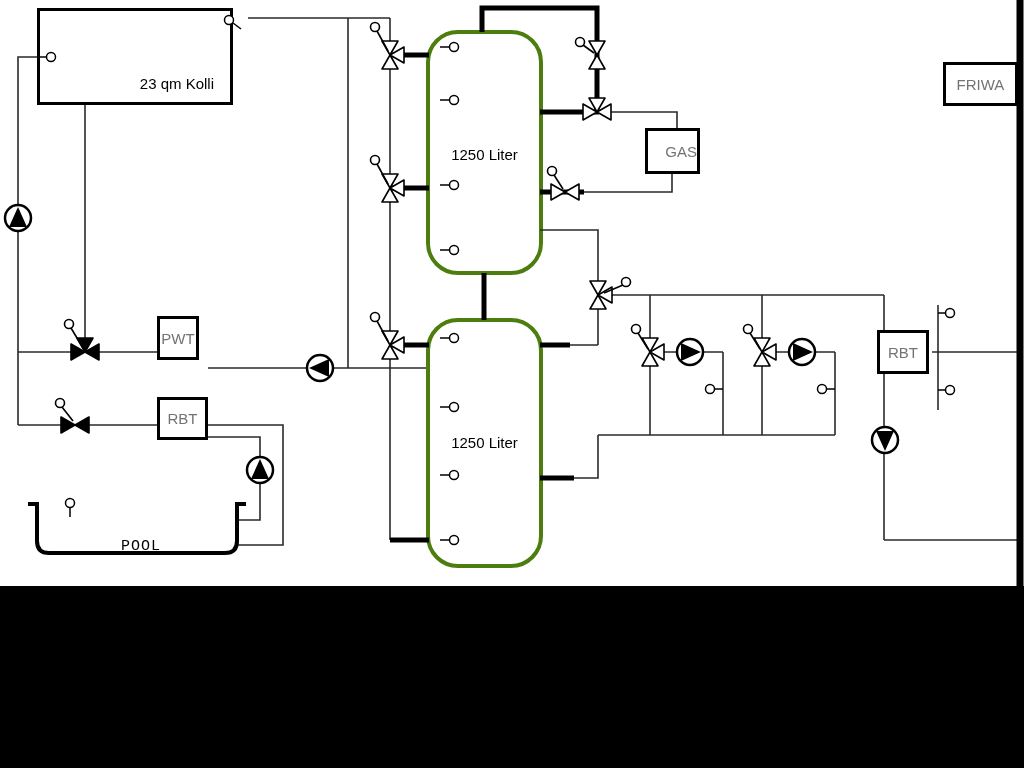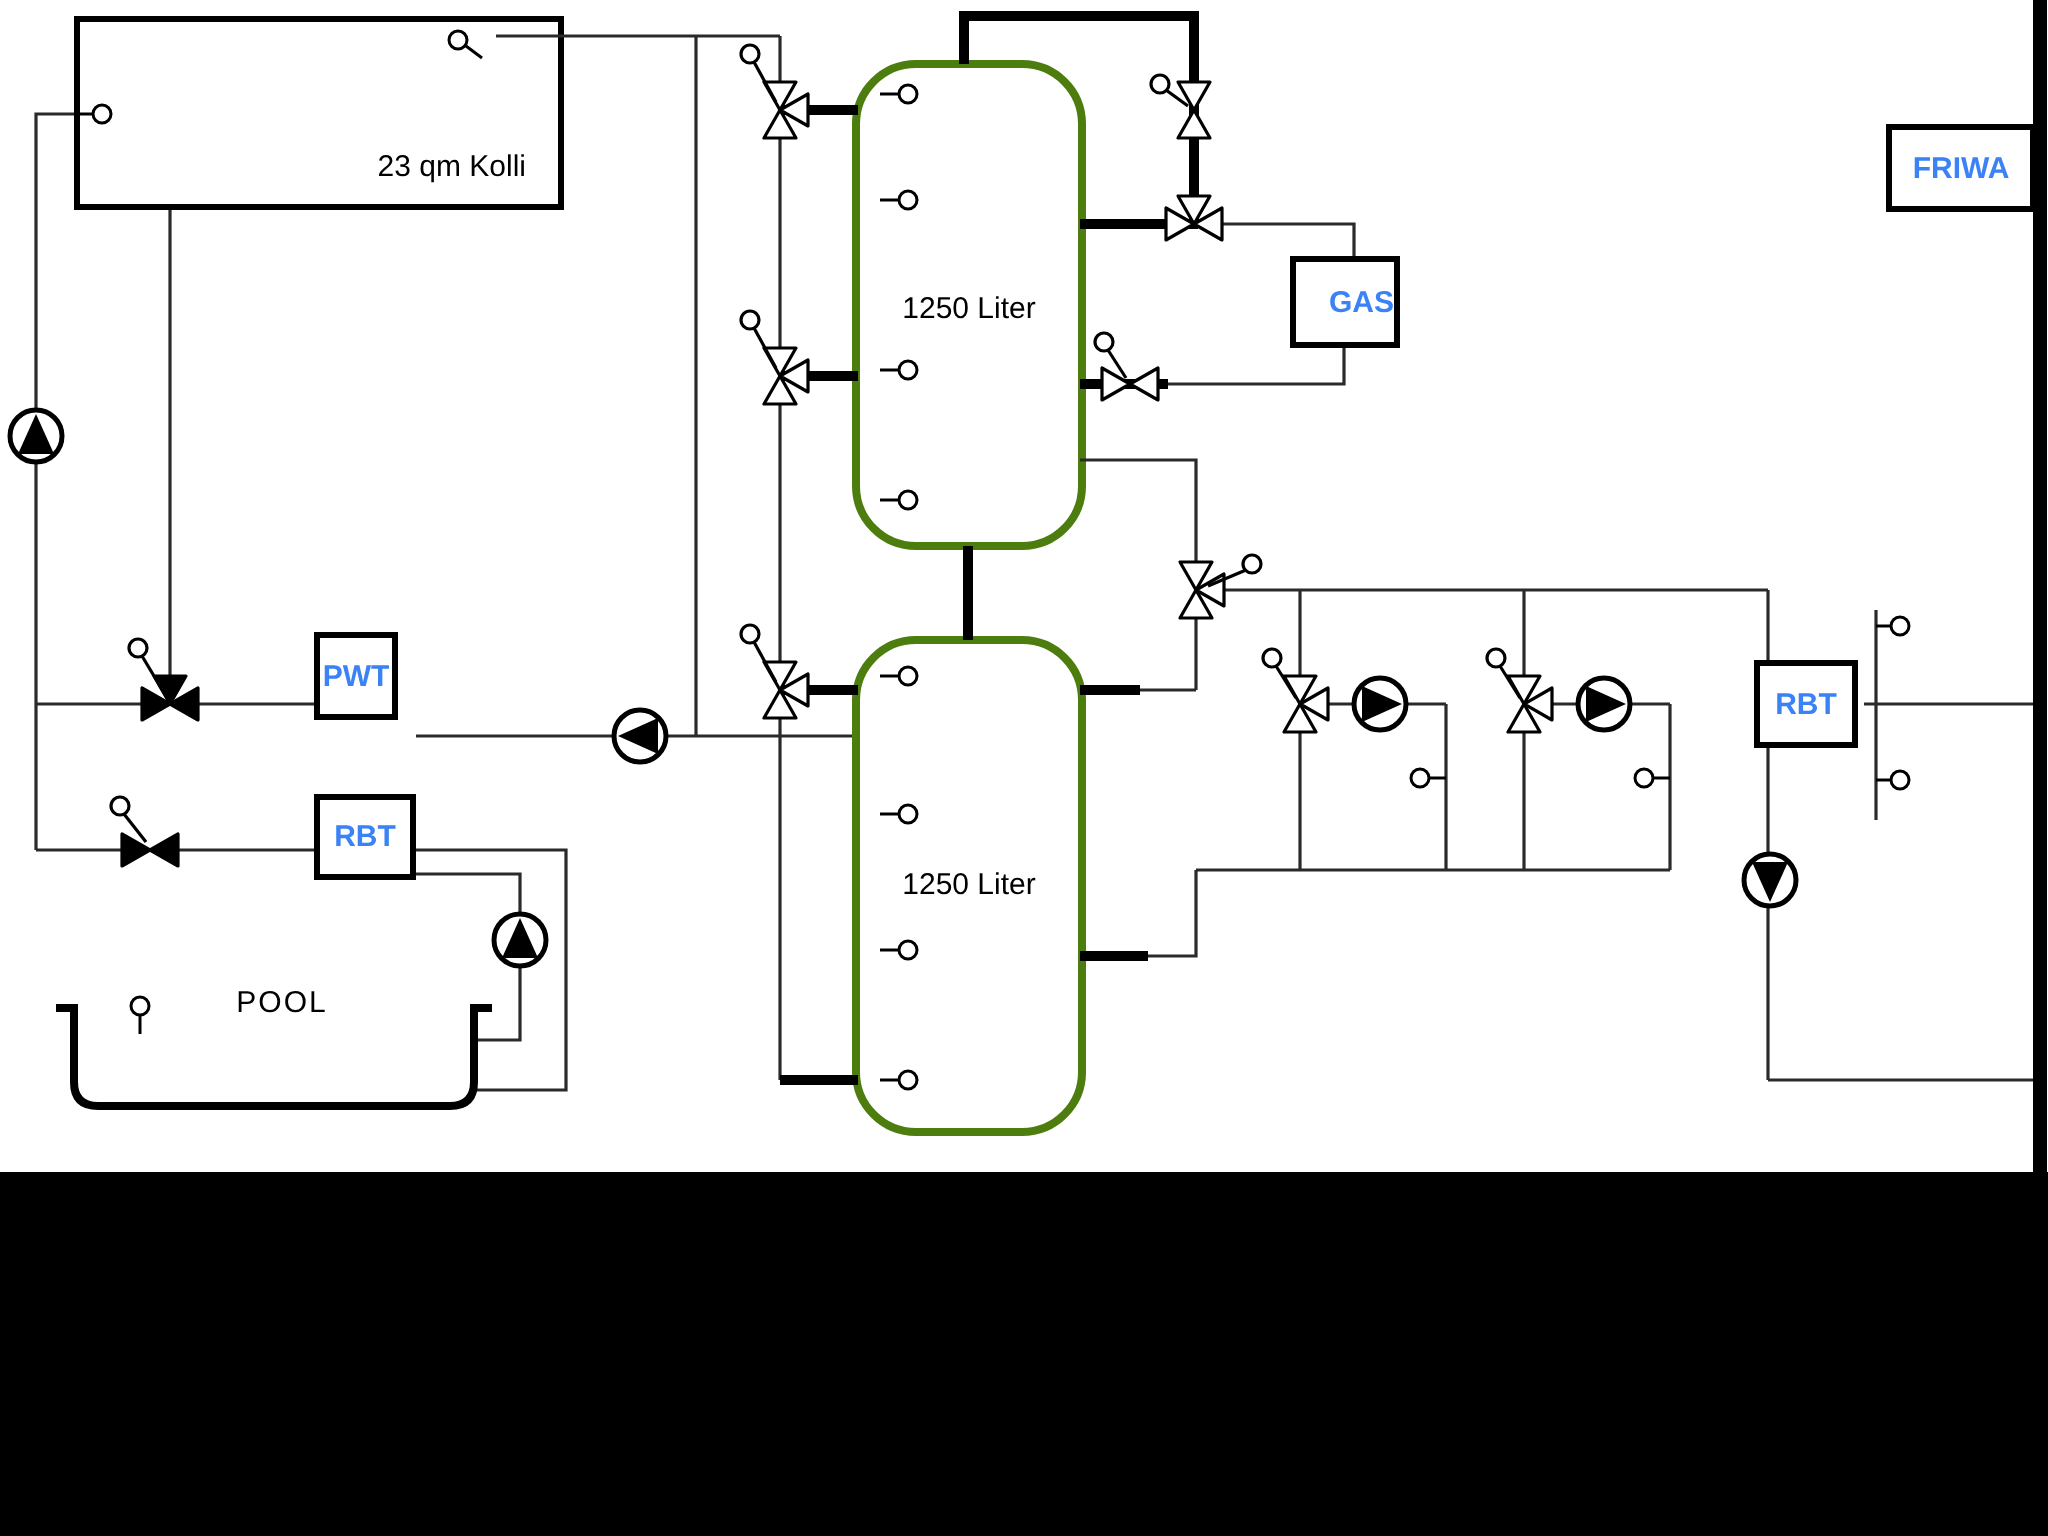--- a/index.html
+++ b/index.html
@@ -1,35 +1,35 @@
 <!DOCTYPE html>
 <html><head>
 <meta charset="utf-8">
 <style>
   html,body{margin:0;padding:0;background:#000;}
   .stage{position:relative;width:1024px;height:768px;background:#ffffff;overflow:hidden;
          font-family:"Liberation Sans", sans-serif;}
   .box{position:absolute;box-sizing:border-box;background:#fff;border:3px solid #000;
        display:flex;align-items:center;justify-content:center;}
-  .box .lbl{font-size:15px;font-weight:bold;color:#3b82f6;}
+  .box .lbl{font-size:15px;font-weight:normal;color:#737373;}
   .tank{position:absolute;box-sizing:border-box;background:#fff;border:4px solid #4d7c0f;border-radius:32px;}
   .tank .lbl{position:absolute;left:0;top:112px;width:100%;text-align:center;
              font-size:15px;font-weight:400;color:#000;}
   .freelbl{position:absolute;font-size:15px;color:#000;}
   #collector-label{position:absolute;right:16px;bottom:10px;font-size:15px;font-weight:400;color:#000;}
-  #pool-label{left:100px;top:493px;width:82px;text-align:center;letter-spacing:1px;font-weight:400;}
+  #pool-label{left:100px;top:538px;width:82px;text-align:center;letter-spacing:1px;font-weight:400;font-family:Liberation Mono, monospace;}
   svg.overlay{position:absolute;left:0;top:0;pointer-events:none;}
   .mask{position:absolute;left:0;top:586px;width:1024px;height:182px;background:#000;}
 </style>
 </head>
 <body>
 
 <div class="stage">
 
-  <div class="box" style="left:37px;top:8px;width:245px;height:97px;">
+  <div class="box" style="left:37px;top:8px;width:196px;height:97px;">
     <span id="collector-label">23 qm Kolli</span>
   </div>
 
   <div class="tank" style="left:426px;top:30px;width:117px;height:245px;">
     <span class="lbl">1250 Liter</span>
   </div>
 
   <div class="tank" style="left:426px;top:318px;width:117px;height:250px;">
     <span class="lbl">1250 Liter</span>
   </div>

